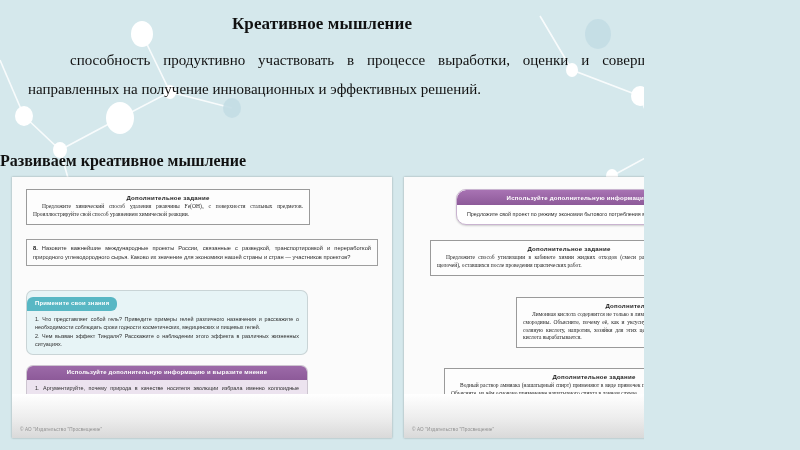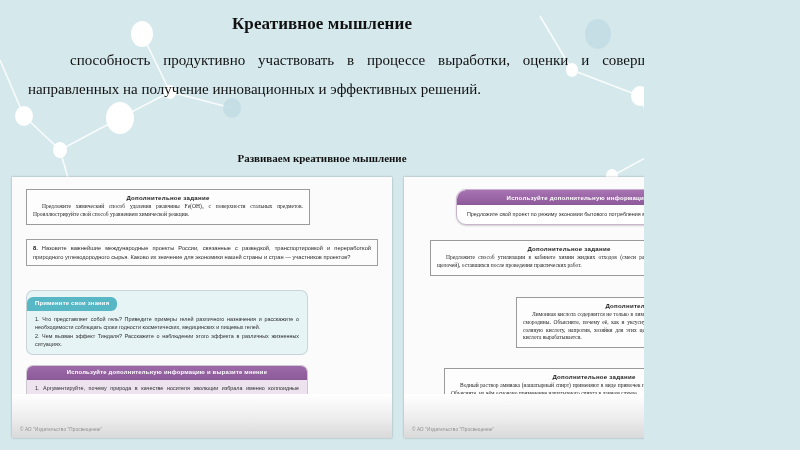--- a/index.html
+++ b/index.html
@@ -24,21 +24,21 @@
   }
   .body-text{
     position:absolute;left:28px;top:46px;width:748px;
     font-family:"Liberation Serif", serif;
     font-size:15px;color:#111;
     text-align:justify;line-height:1.95;
     text-indent:42px;
   }
   .subtitle{
     position:absolute;left:0;right:0;top:152px;
-    text-align:center;font-weight:bold;font-size:11px;color:#111;
+    font-weight:bold;font-size:16px;color:#111;
     font-family:"Liberation Serif", serif;
   }
 
   
   .panel{
     position:absolute;top:177px;height:261px;
     background:#f2f2f2;
     box-shadow:0 0 2px rgba(0,0,0,.30);
     overflow:hidden;
   }

